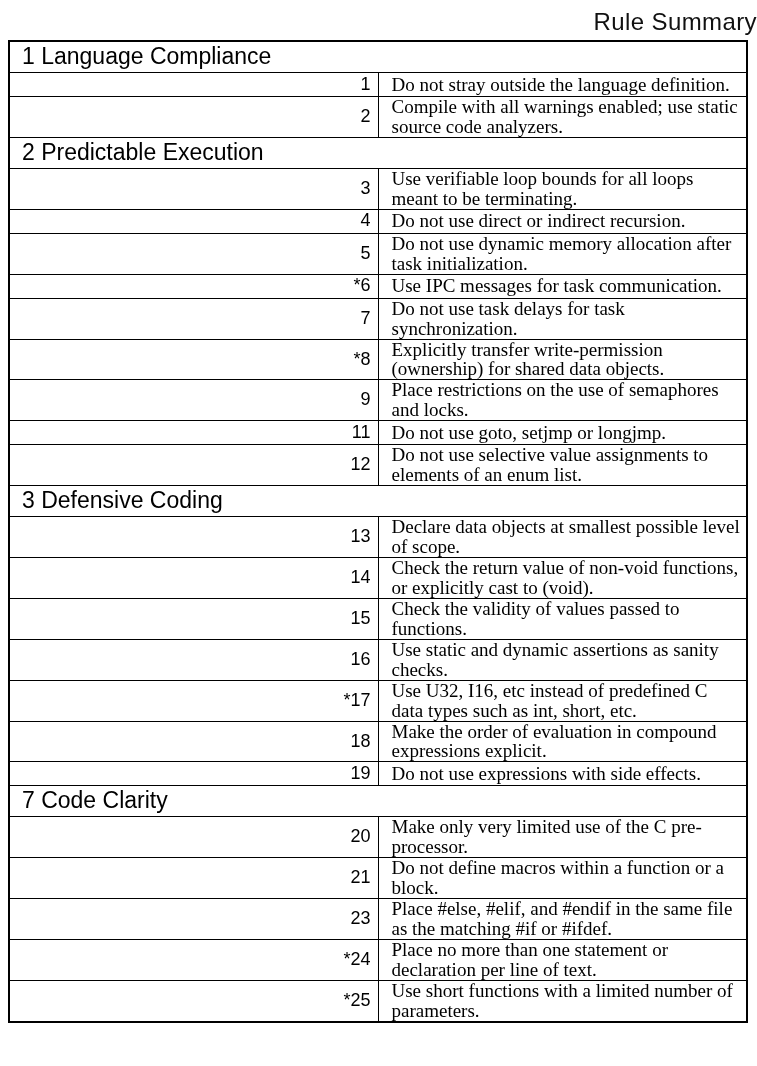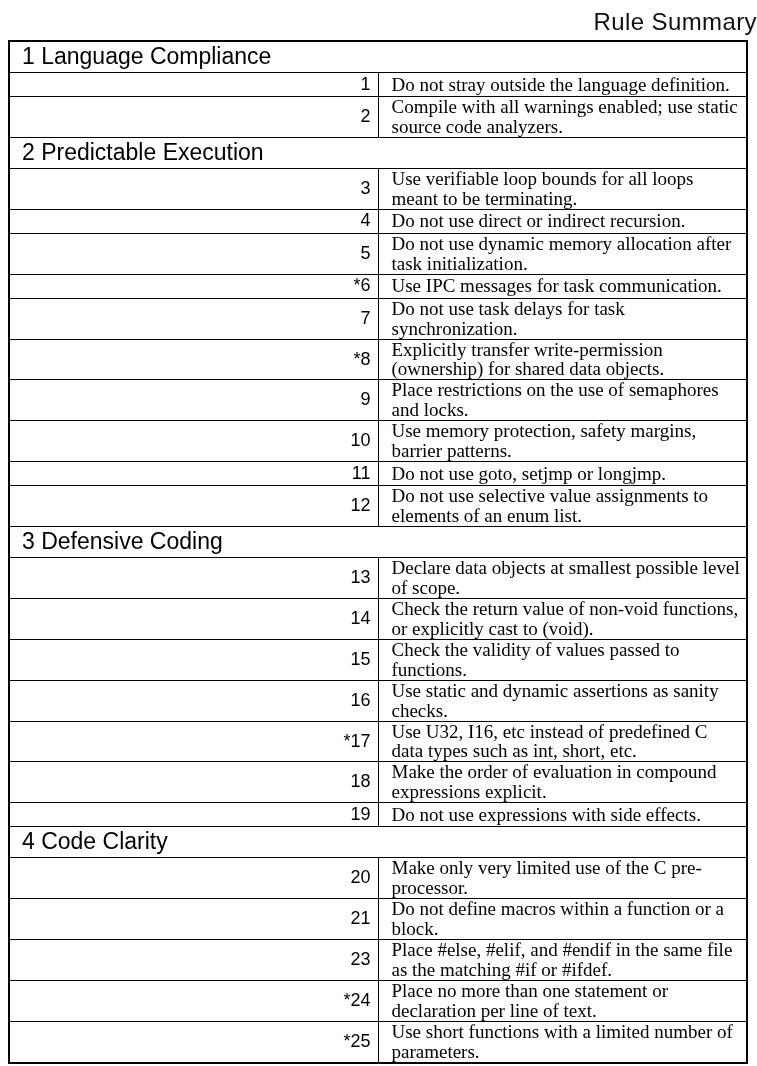--- a/index.html
+++ b/index.html
@@ -96,26 +96,20 @@
         <td class="rule-desc"><span>Explicitly transfer write-permission (ownership) for shared data objects.</span></td>
       </tr>
       <tr class="rule-row">
         <td class="rule-num">
           <div>9</div>
         </td>
         <td class="rule-desc"><span>Place restrictions on the use of semaphores and locks.</span></td>
       </tr>
       <tr class="rule-row">
         <td class="rule-num">
-          <div>10</div>
-        </td>
-        <td class="rule-desc"><span>Use memory protection, safety margins, barrier patterns.</span></td>
-      </tr>
-      <tr class="rule-row">
-        <td class="rule-num">
           <div>11</div>
         </td>
         <td class="rule-desc"><span>Do not use goto, setjmp or longjmp.</span></td>
       </tr>
       <tr class="rule-row">
         <td class="rule-num">
           <div>12</div>
         </td>
         <td class="rule-desc"><span>Do not use selective value assignments to elements of an enum list.</span></td>
       </tr>
@@ -158,21 +152,21 @@
         </td>
         <td class="rule-desc"><span>Make the order of evaluation in compound expressions explicit.</span></td>
       </tr>
       <tr class="rule-row">
         <td class="rule-num">
           <div>19</div>
         </td>
         <td class="rule-desc"><span>Do not use expressions with side effects.</span></td>
       </tr>
       <tr class="section-row">
-        <td colspan="2"><span>4 Code Clarity</span></td>
+        <td colspan="2"><span>7 Code Clarity</span></td>
       </tr>
       <tr class="rule-row">
         <td class="rule-num">
           <div>20</div>
         </td>
         <td class="rule-desc"><span>Make only very limited use of the C pre-processor.</span></td>
       </tr>
       <tr class="rule-row">
         <td class="rule-num">
           <div>21</div>

